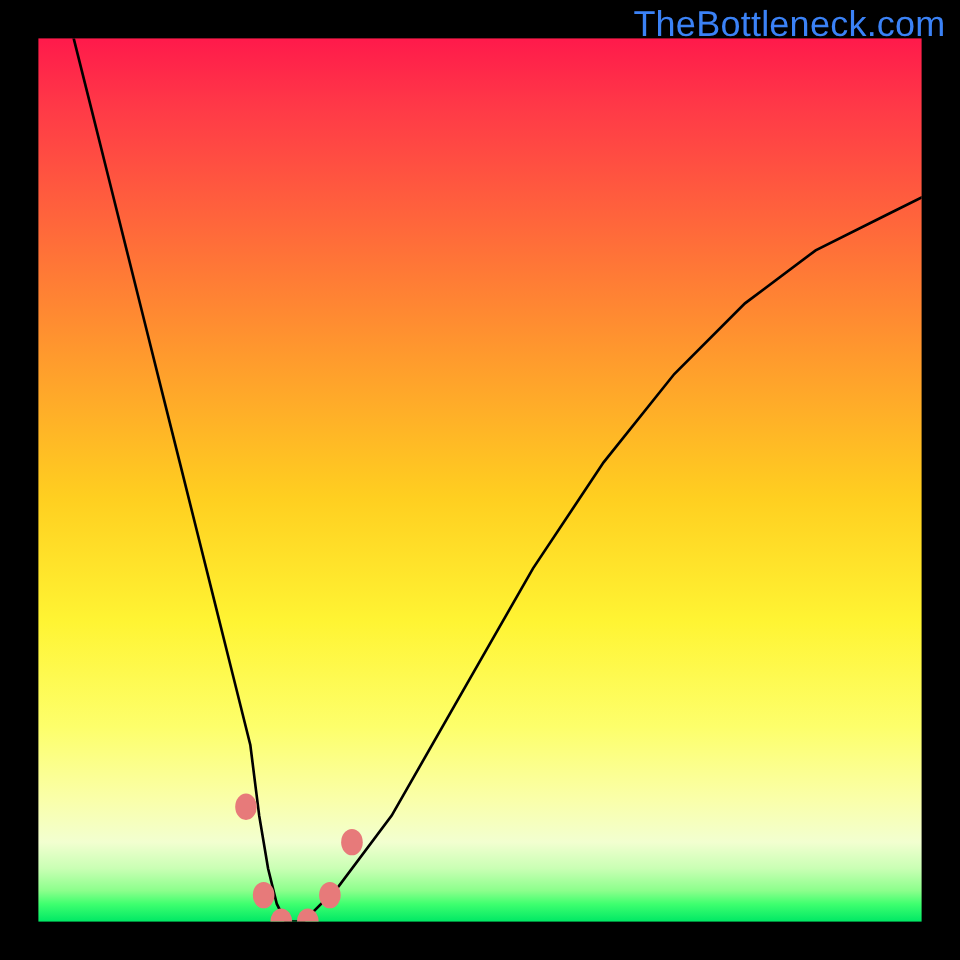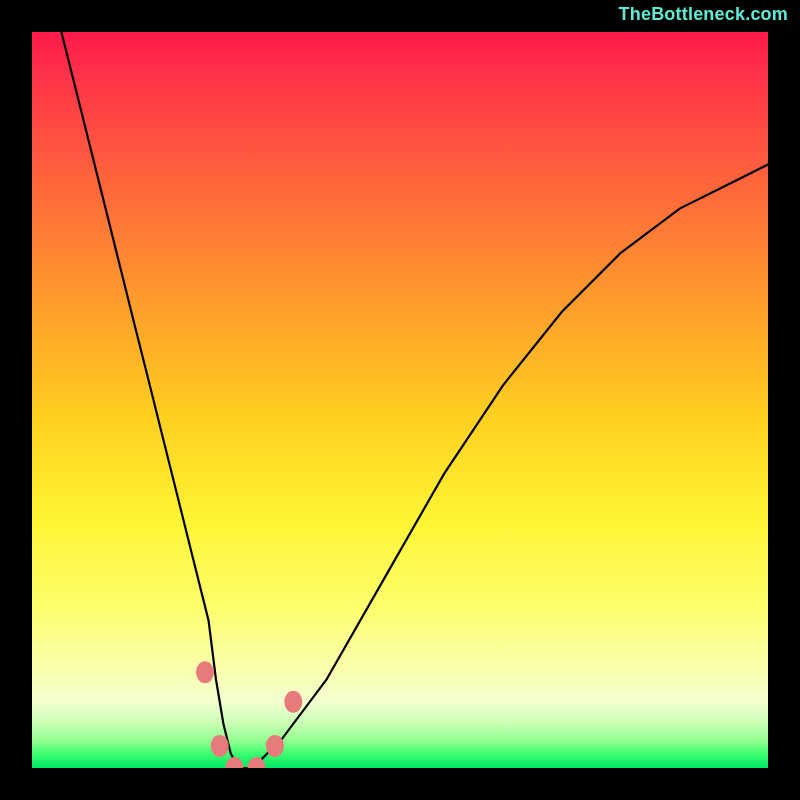--- a/index.html
+++ b/index.html
@@ -44,23 +44,23 @@
     position: absolute;
     left: 0;
     top: 0;
     width: 736px;
     height: 736px;
   }
   .attribution {
     position: absolute;
     top: 4px;
     right: 12px;
-    color: #5eead4;
-    font-size: 18px;
-    font-weight: 700;
+    color: #3b82f6;
+    font-size: 30px;
+    font-weight: 400;
     letter-spacing: 0.2px;
     user-select: none;
   }
 </style>
 </head>
 <body>
 
 <div class="stage">
   <div class="plot-area">
     <svg class="curve-svg" viewBox="0 0 736 736" preserveAspectRatio="none">

